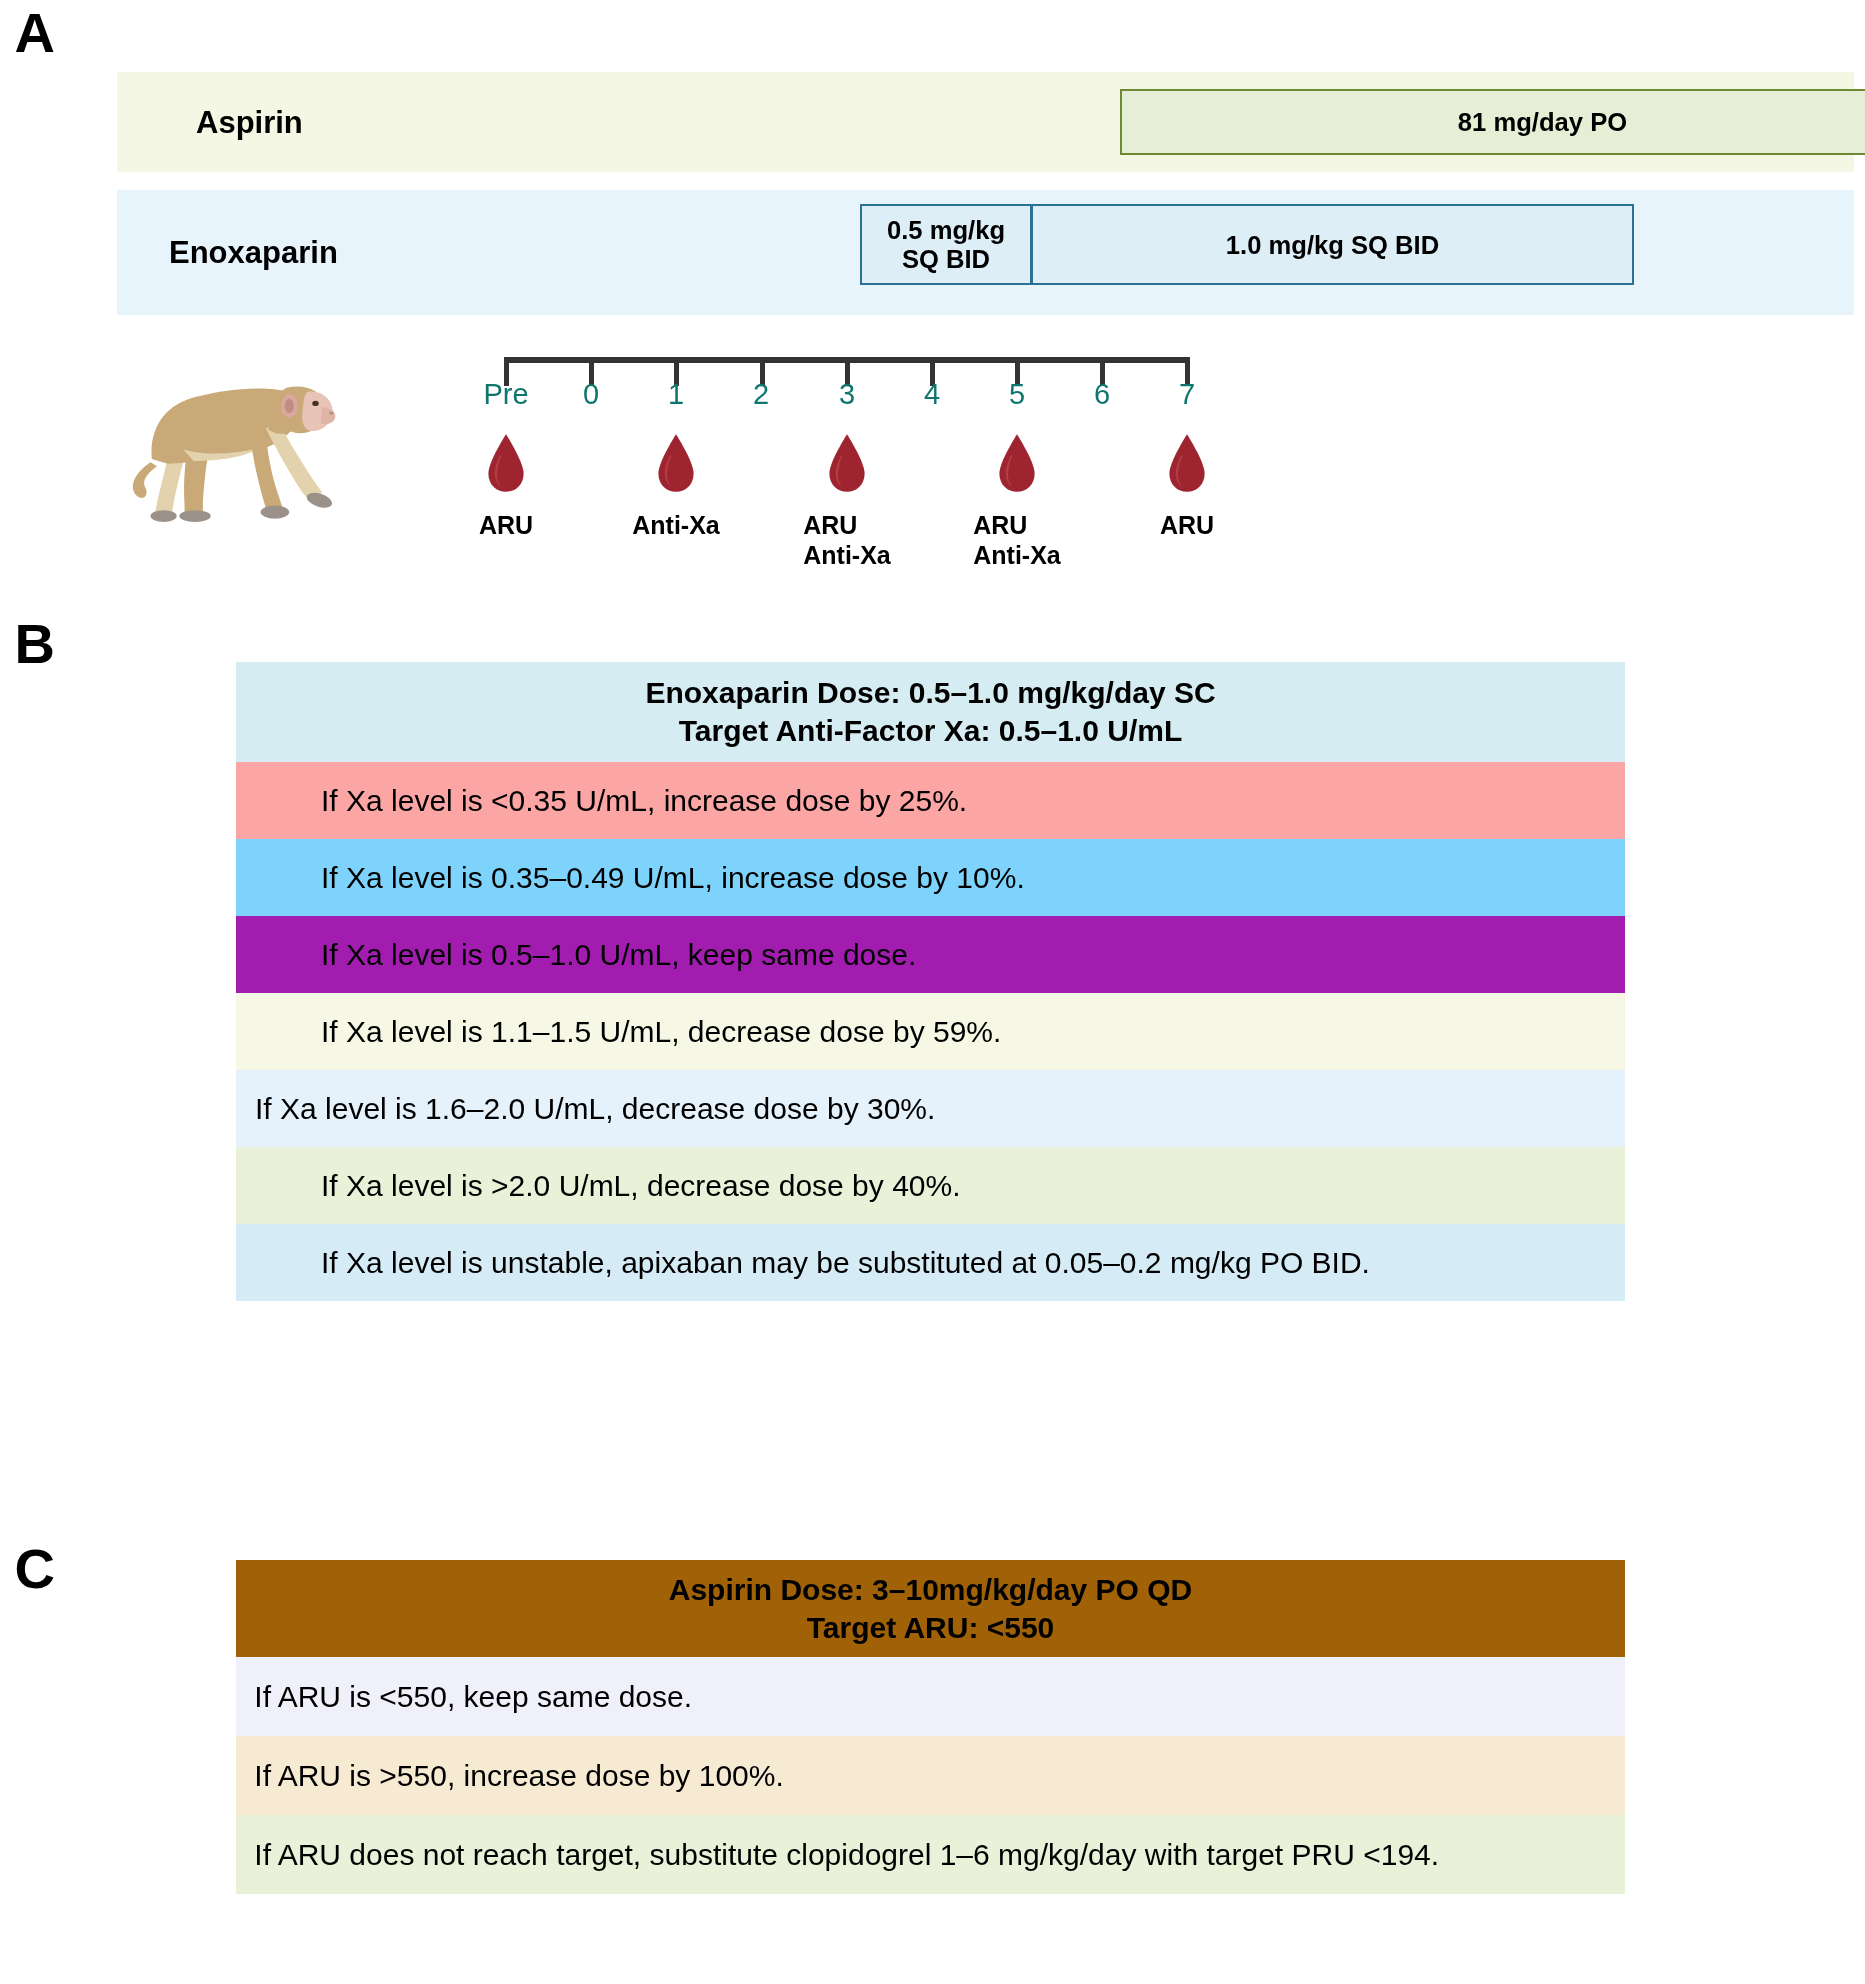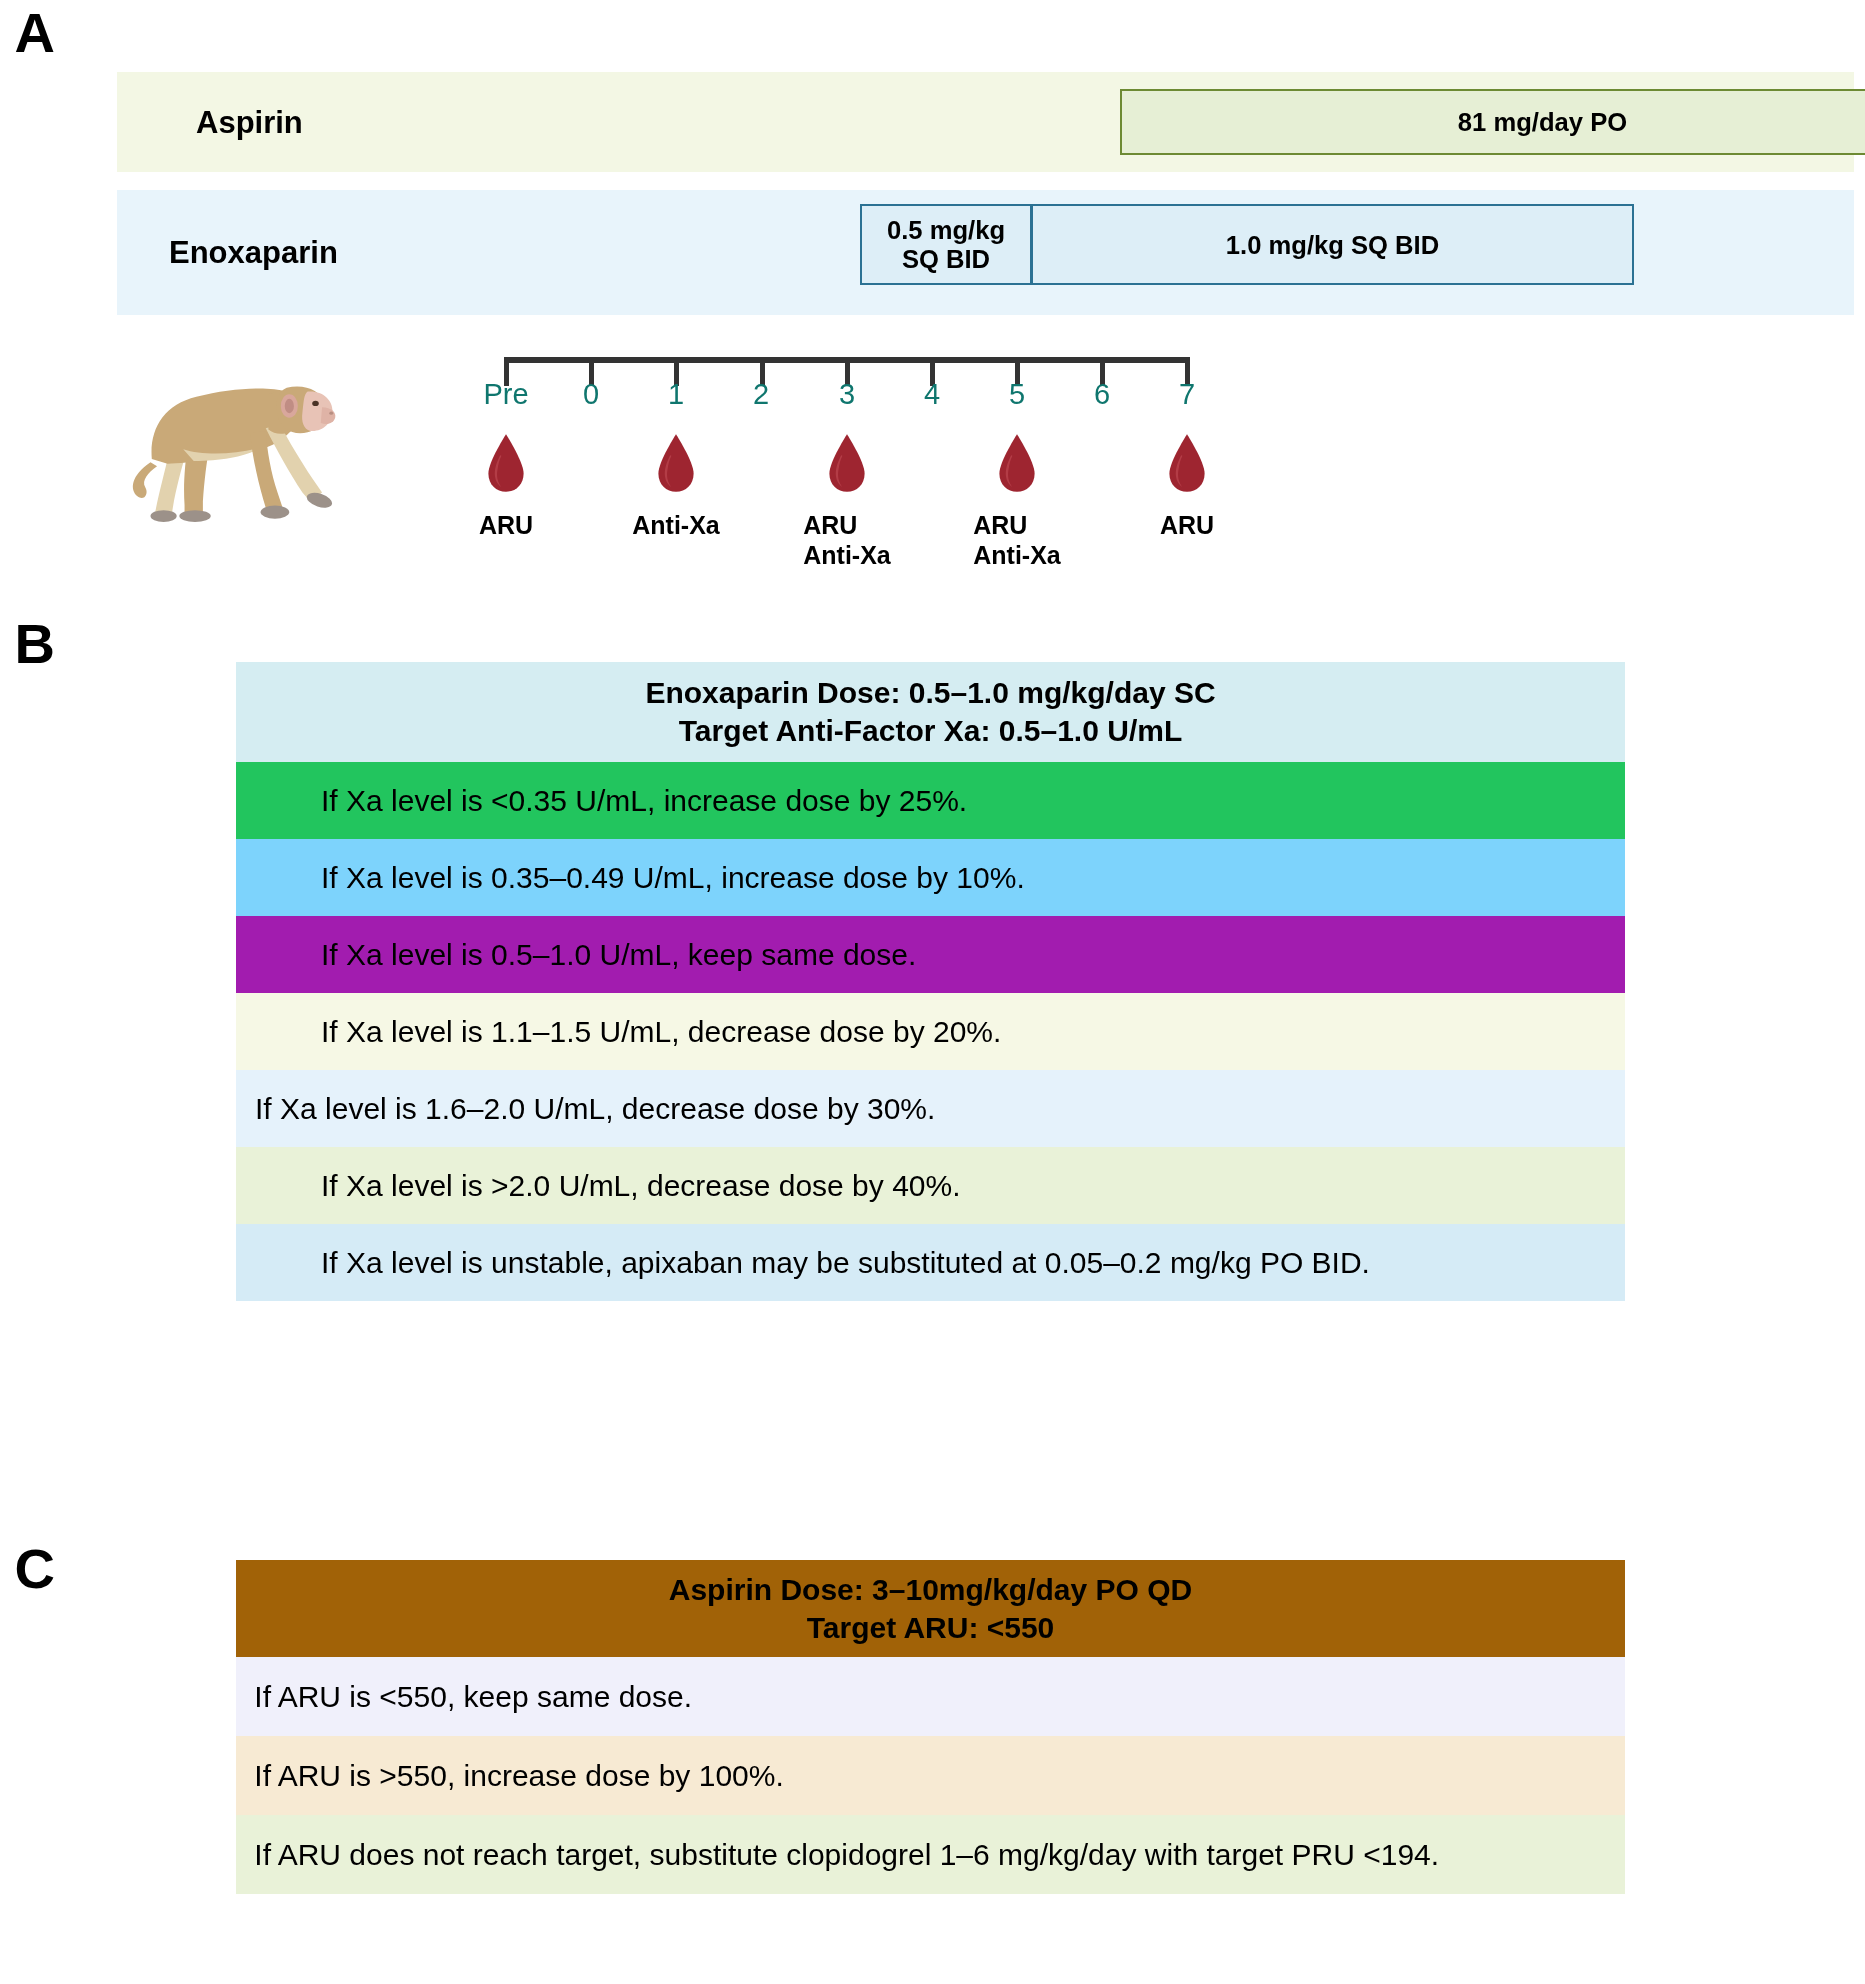--- a/index.html
+++ b/index.html
@@ -296,24 +296,24 @@
     <ellipse cx="80" cy="252" rx="20" ry="9" fill="#9c9189"></ellipse>
   </svg>
 </div>
 
 <div class="panel-letter" id="letter-b">B</div>
 <div class="rule-table" id="table-b">
     <div class="rule-row header row-h-b" style="background: rgb(213, 237, 242);">
       <div>Enoxaparin Dose: 0.5–1.0 mg/kg/day SC</div>
       <div>Target Anti-Factor Xa: 0.5–1.0 U/mL</div>
     </div>
-    <div class="rule-row body row-b-b" style="background: #22c55e;">If Xa level is &lt;0.35 U/mL, increase dose by 25%.</div>
+    <div class="rule-row body row-b-b" style="background: #fca5a5;">If Xa level is &lt;0.35 U/mL, increase dose by 25%.</div>
     <div class="rule-row body row-b-b" style="background: #7dd3fc;">If Xa level is 0.35–0.49 U/mL, increase dose by 10%.</div>
     <div class="rule-row body row-b-b" style="background: #a21caf;">If Xa level is 0.5–1.0 U/mL, keep same dose.</div>
-    <div class="rule-row body row-b-b" style="background: rgb(246, 248, 229);">If Xa level is 1.1–1.5 U/mL, decrease dose by 20%.</div>
+    <div class="rule-row body row-b-b" style="background: rgb(246, 248, 229);">If Xa level is 1.1–1.5 U/mL, decrease dose by 59%.</div>
     <div class="rule-row body row-b-b" style="background: rgb(229, 242, 251); padding-left: 19px;">If Xa level is 1.6–2.0 U/mL, decrease dose by 30%.</div>
     <div class="rule-row body row-b-b" style="background: rgb(233, 242, 216);">If Xa level is &gt;2.0 U/mL, decrease dose by 40%.</div>
     <div class="rule-row body row-b-b" style="background: rgb(213, 235, 246);">If Xa level is unstable, apixaban may be substituted at 0.05–0.2 mg/kg PO BID.</div>
   </div>
 
 <div class="panel-letter" id="letter-c">C</div>
 <div class="rule-table" id="table-c">
     <div class="rule-row header row-h-c" style="background: #a16207;">
       <div>Aspirin Dose: 3–10mg/kg/day PO QD</div>
       <div>Target ARU: &lt;550</div>

